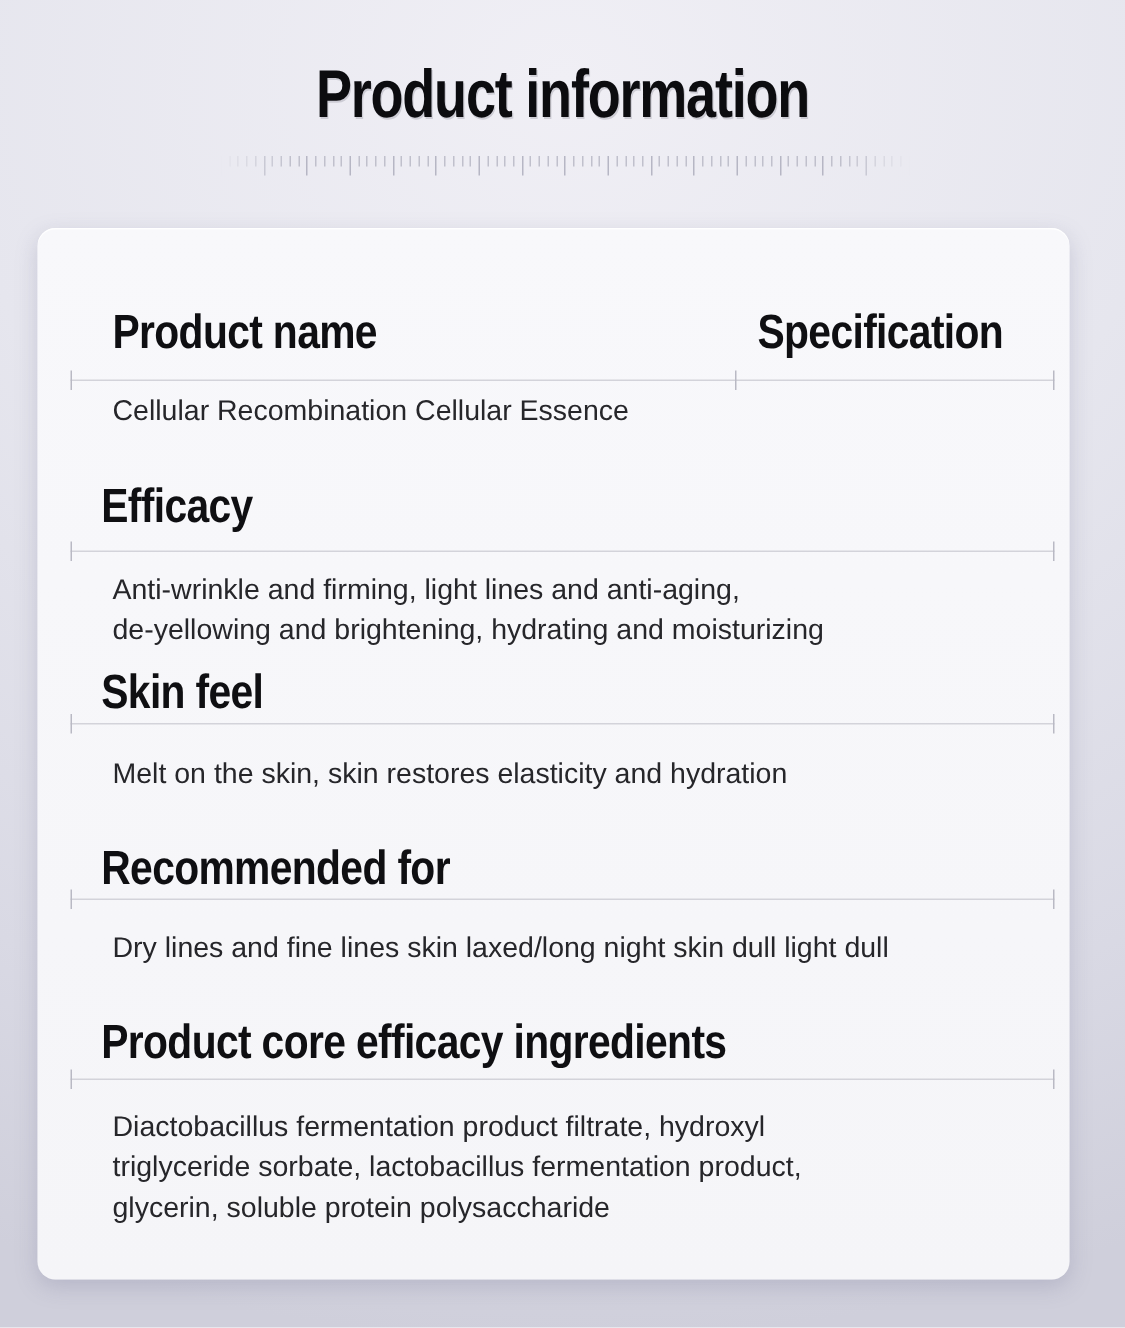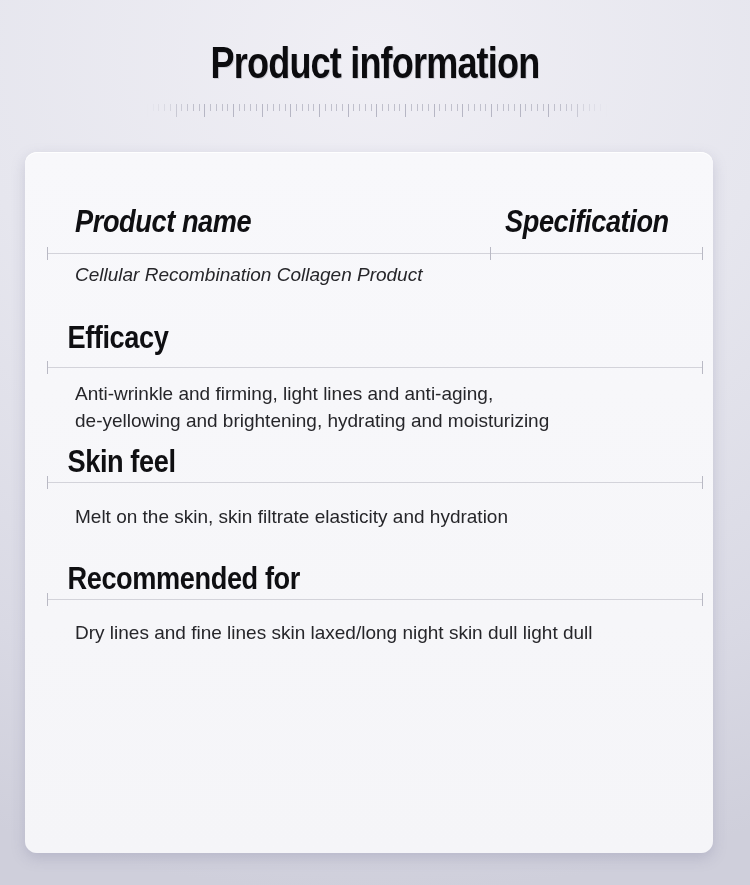--- a/index.html
+++ b/index.html
@@ -27,21 +27,21 @@
   .ruler i.short{height:7px;}
   .card{
     position:absolute;left:25px;top:152px;width:688px;height:701px;
     background:linear-gradient(180deg,#f8f8fb 0%,#f5f5f8 100%);
     border-radius:12px;
     box-shadow:0 5px 14px rgba(120,120,150,0.28), inset 0 1px 0 rgba(255,255,255,0.9);
     padding-top:52px;box-sizing:border-box;
   }
   .two-col{
     display:grid;grid-template-columns:430px auto;
-    padding-left:50px;padding-right:36px;font-style:italic;
+    padding-left:50px;padding-right:36px;
   }
   .col-heading{
     font-size:32px;line-height:34px;font-weight:700;color:#0f0f12;
     letter-spacing:-0.5px;transform:scaleX(0.85);transform-origin:0 50%;
     white-space:nowrap;
   }
   .sec-heading{
     font-size:32px;line-height:34px;font-weight:700;color:#0f0f12;
     letter-spacing:-0.5px;transform:scaleX(0.85);transform-origin:0 50%;
     white-space:nowrap;padding-left:50px;
@@ -171,36 +171,43 @@
   <div class="two-col">
     <div class="col-heading">Product name</div>
     <div class="col-heading">Specification</div>
   </div>
 
   <div class="divider div-table">
       <span class="tick"></span>
     </div>
 
   <div class="two-col row-values">
-    <div class="cell-value">Cellular Recombination Collagen Product</div>
+    <div class="cell-value">Cellular Recombination Cellular Essence</div>
   </div>
 
   <div class="sec1">
     <div class="sec-heading">Efficacy</div>
     <div class="divider"></div>
     <div class="sec-body">Anti-wrinkle and firming, light lines and anti-aging,
 de-yellowing and brightening, hydrating and moisturizing</div>
   </div>
 
   <div class="sec2">
     <div class="sec-heading">Skin feel</div>
     <div class="divider"></div>
-    <div class="sec-body">Melt on the skin, skin filtrate elasticity and hydration</div>
+    <div class="sec-body">Melt on the skin, skin restores elasticity and hydration</div>
   </div>
 
   <div class="sec3">
     <div class="sec-heading">Recommended for</div>
     <div class="divider"></div>
     <div class="sec-body">Dry lines and fine lines skin laxed/long night skin dull light dull</div>
   </div>
 
+  <div class="sec4">
+    <div class="sec-heading">Product core efficacy ingredients</div>
+    <div class="divider"></div>
+    <div class="sec-body">Diactobacillus fermentation product filtrate, hydroxyl
+triglyceride sorbate, lactobacillus fermentation product,
+glycerin, soluble protein polysaccharide</div>
+  </div>
 
 </div>
 
 </body></html>

